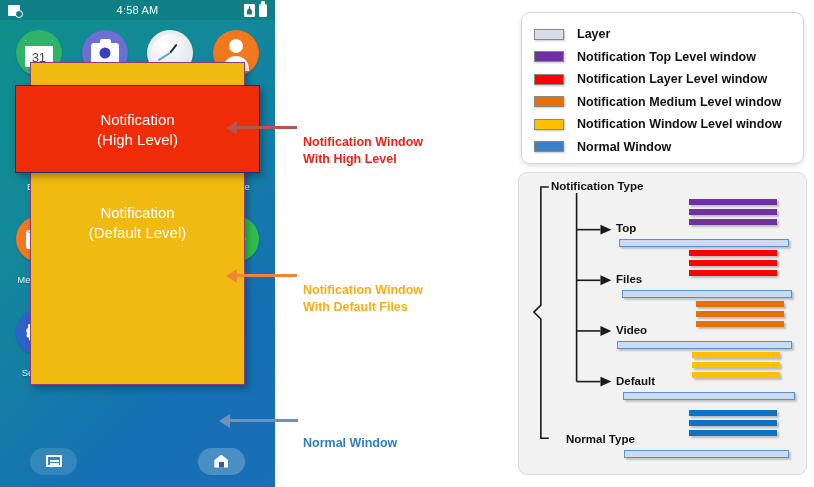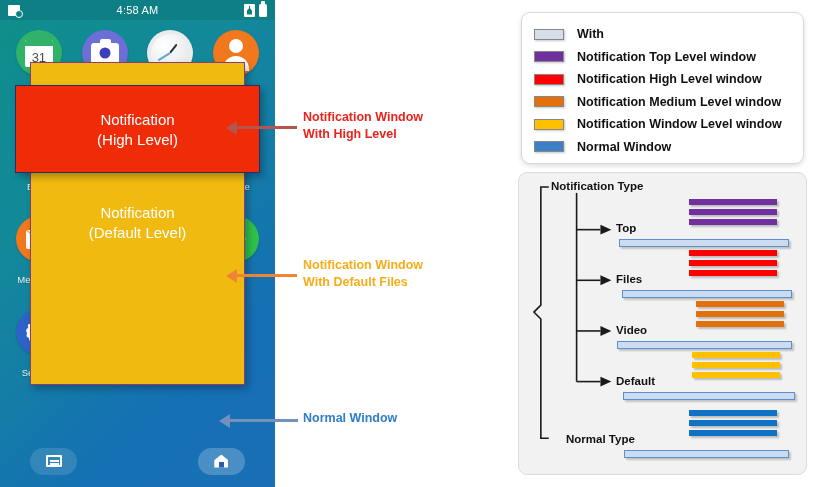--- a/index.html
+++ b/index.html
@@ -172,21 +172,21 @@
     box-shadow: 0 3px 0 #fff;}
   .nav-back { width: 2px; height: 16px; background: #fff; }
   .nav-home {
     width: 14px; height: 13px; background: #fff;
     clip-path: polygon(50% 0, 100% 45%, 100% 100%, 0 100%, 0 45%);
     position: relative;
   }
   .nav-home::after{content:"";position:absolute;left:4.5px;bottom:0;width:5px;height:6px;background:#2b5ea8;}
 
   
-  .anno { position: absolute; font-weight: bold; font-size: 12.5px; line-height: 1.35; }
+  .anno { position: absolute; font-weight: bold; font-size: 12.5px; line-height: 1.35; margin-top: 25px; }
   .anno-high { left: 303px; top: 109px; color: #e8241c; }
   .anno-def  { left: 303px; top: 257px; color: #f5ad1a; }
   .anno-norm { left: 303px; top: 410px; color: #2f7ec6; }
 
   .arrow { position: absolute; height: 7px; display: flex; align-items: center; }
   .arrow .shaft { height: 3.5px; width: 100%; }
   .arrow .head {
     position: absolute; left: -9px; top: 50%; transform: translateY(-50%);
     width: 0; height: 0;
     border-top: 7px solid transparent; border-bottom: 7px solid transparent;
@@ -400,29 +400,29 @@
     <span class="head"></span>
       <span class="shaft"></span>
   </div>
   <div class="anno anno-norm" style="color: rgb(47, 126, 198);">
     <div>Normal Window</div>
   </div>
 
   <div class="legend">
     <div class="legend-row">
       <span class="swatch" style="background: rgb(214, 222, 232);"></span>
-      <span class="legend-label">With</span>
+      <span class="legend-label">Layer</span>
     </div>
     <div class="legend-row">
       <span class="swatch" style="background: rgb(112, 48, 160);"></span>
       <span class="legend-label">Notification Top Level window</span>
     </div>
     <div class="legend-row">
       <span class="swatch" style="background: rgb(254, 0, 0);"></span>
-      <span class="legend-label">Notification High Level window</span>
+      <span class="legend-label">Notification Layer Level window</span>
     </div>
     <div class="legend-row">
       <span class="swatch" style="background: rgb(226, 112, 11);"></span>
       <span class="legend-label">Notification Medium Level window</span>
     </div>
     <div class="legend-row">
       <span class="swatch" style="background: rgb(255, 192, 0);"></span>
       <span class="legend-label">Notification Window Level window</span>
     </div>
     <div class="legend-row">

